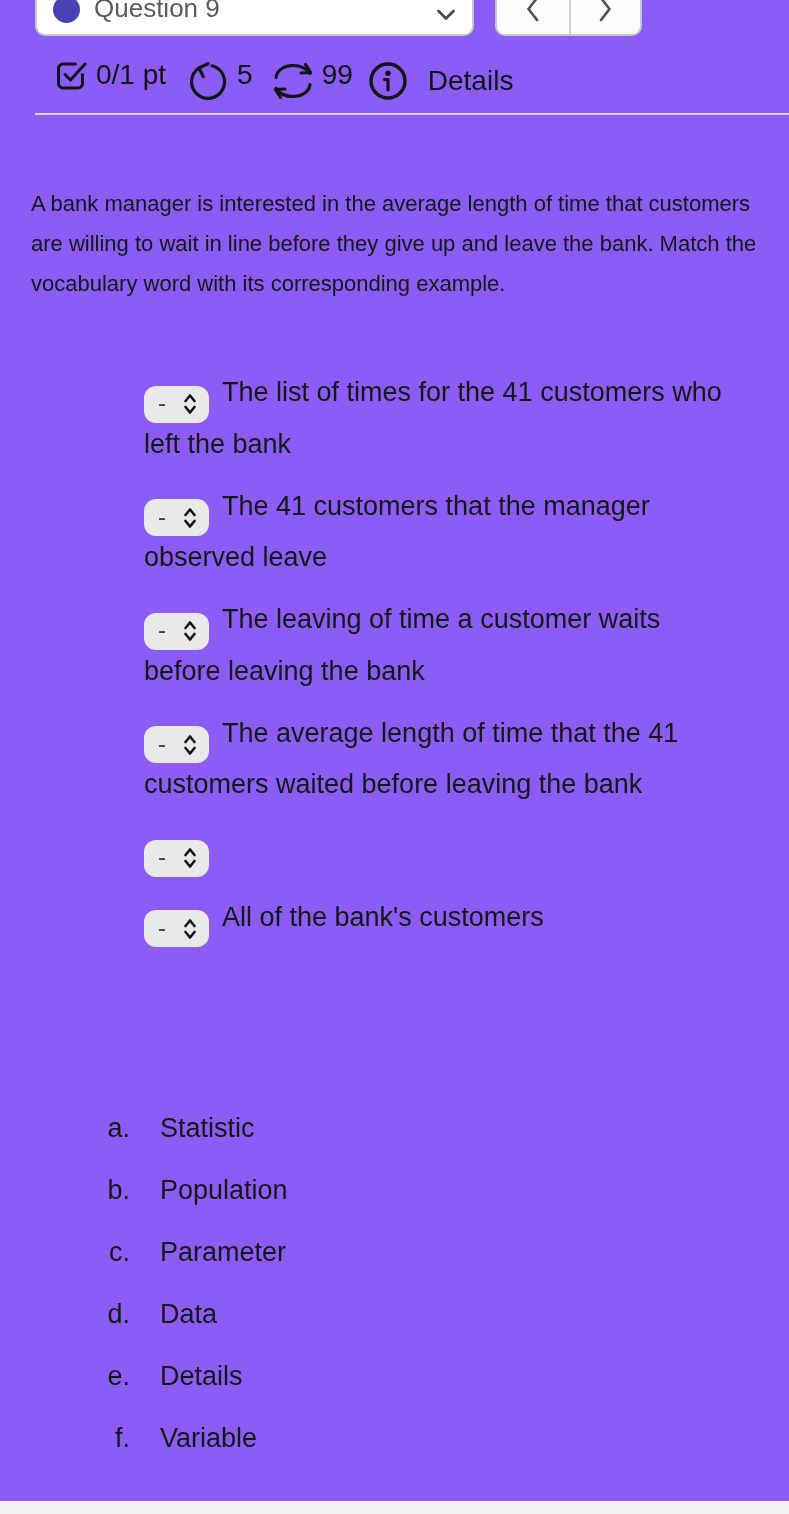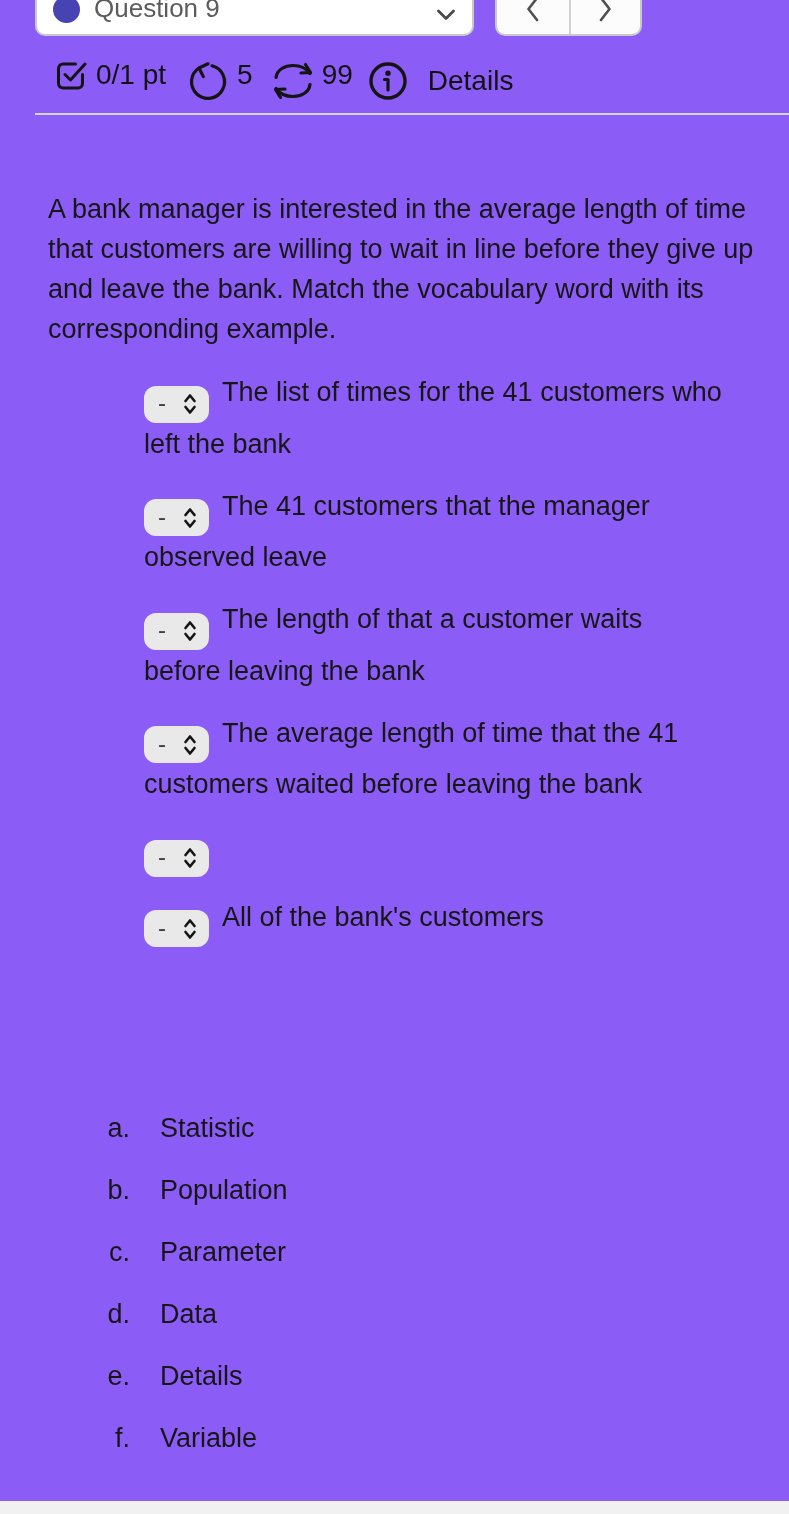--- a/index.html
+++ b/index.html
@@ -38,22 +38,22 @@
   .score-row .txt{white-space:nowrap;}
   .m-r9{margin-right:9px;}  .m-r19{margin-right:19px;}
   .m-r8{margin-right:8px;}  .m-r17{margin-right:17px;}
   .m-r6{margin-right:6px;}  .m-r14{margin-right:14px;}
   .details-link{display:flex;align-items:center;cursor:pointer;}
   .details-link .txt{margin-left:19px;}
   
   .rule{position:absolute;left:35px;right:0;top:113px;height:2px;background:#d6d6d6;}
   
   .prompt{
-    position:absolute;left:48px;top:162px;width:740px;
-    font-size:27px;line-height:40px;color:#161616;
+    position:absolute;left:31px;top:162px;width:740px;
+    font-size:22px;line-height:40px;color:#161616;
   }
   
   .matches{position:absolute;left:144px;top:371px;width:580px;}
   .match-row{font-size:27px;line-height:43px;margin-bottom:19px;color:#161616;}
   .pill{
     display:inline-flex;align-items:center;justify-content:space-between;
     box-sizing:border-box;width:65px;height:37px;padding:0 12px 0 14px;
     background:#e9e9e9;border-radius:12px;vertical-align:-10px;margin-right:13px;
     cursor:pointer;user-select:none;
   }
@@ -167,21 +167,21 @@
     </div>
 
     <div class="match-row">
       <span class="pill">
           <span class="pill-value">-</span>
           <span>
             <svg width="14" height="22" viewBox="0 0 14 22">
               <path d="M2.5 8 L7 2.5 L11.5 8 M2.5 14 L7 19.5 L11.5 14" fill="none" stroke="#141414" stroke-width="2.6" stroke-linecap="round" stroke-linejoin="round"></path>
             </svg>
           </span>
-        </span><span class="match-text">The length of that a customer waits before leaving the bank</span>
+        </span><span class="match-text">The leaving of time a customer waits before leaving the bank</span>
     </div>
 
     <div class="match-row">
       <span class="pill">
           <span class="pill-value">-</span>
           <span>
             <svg width="14" height="22" viewBox="0 0 14 22">
               <path d="M2.5 8 L7 2.5 L11.5 8 M2.5 14 L7 19.5 L11.5 14" fill="none" stroke="#141414" stroke-width="2.6" stroke-linecap="round" stroke-linejoin="round"></path>
             </svg>
           </span>

